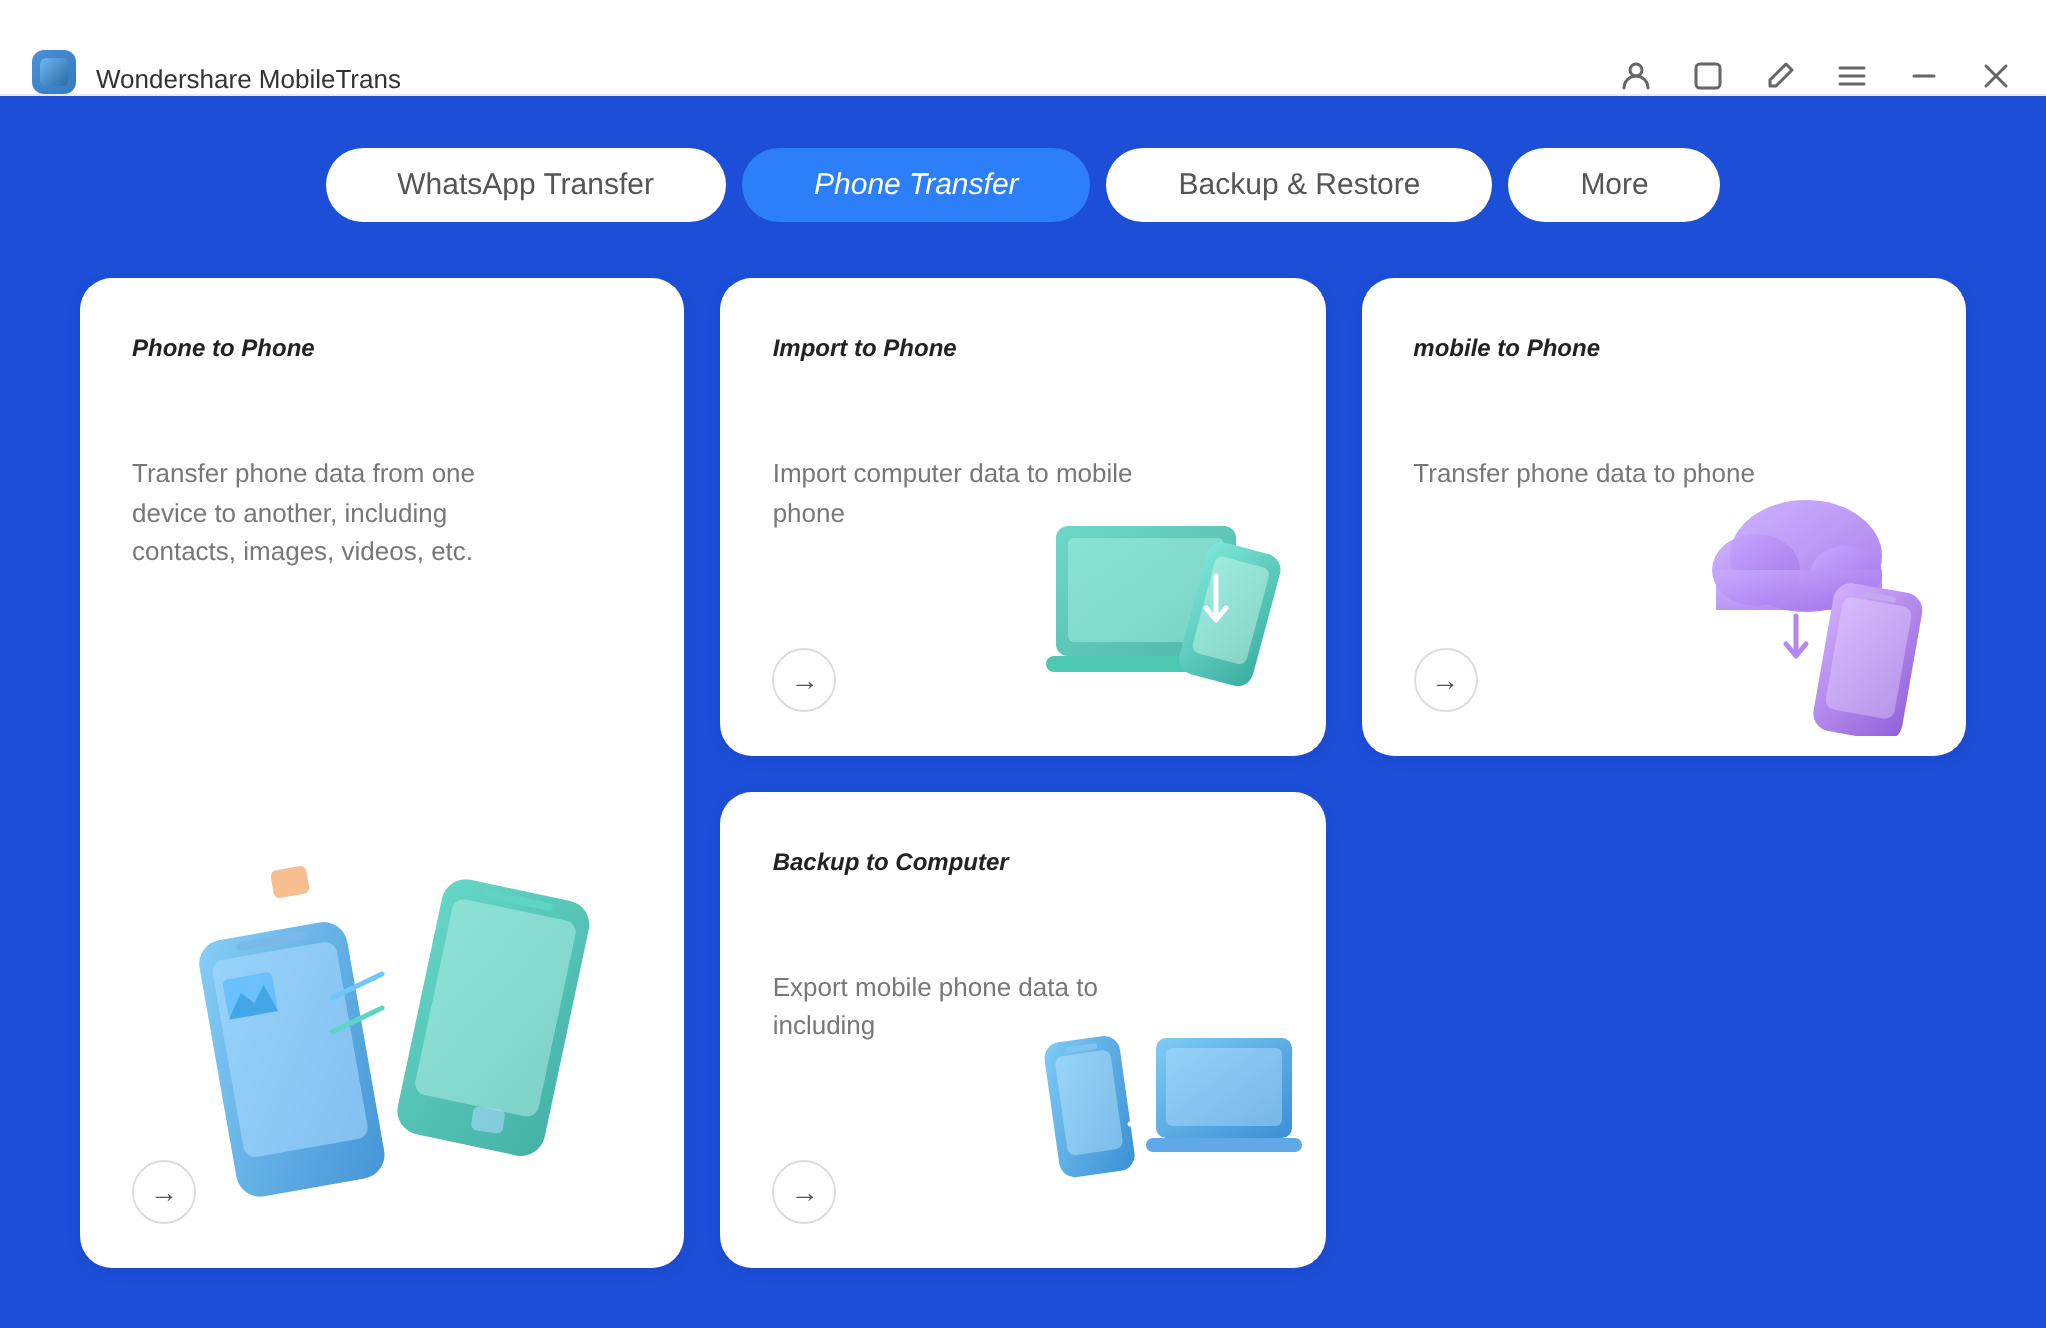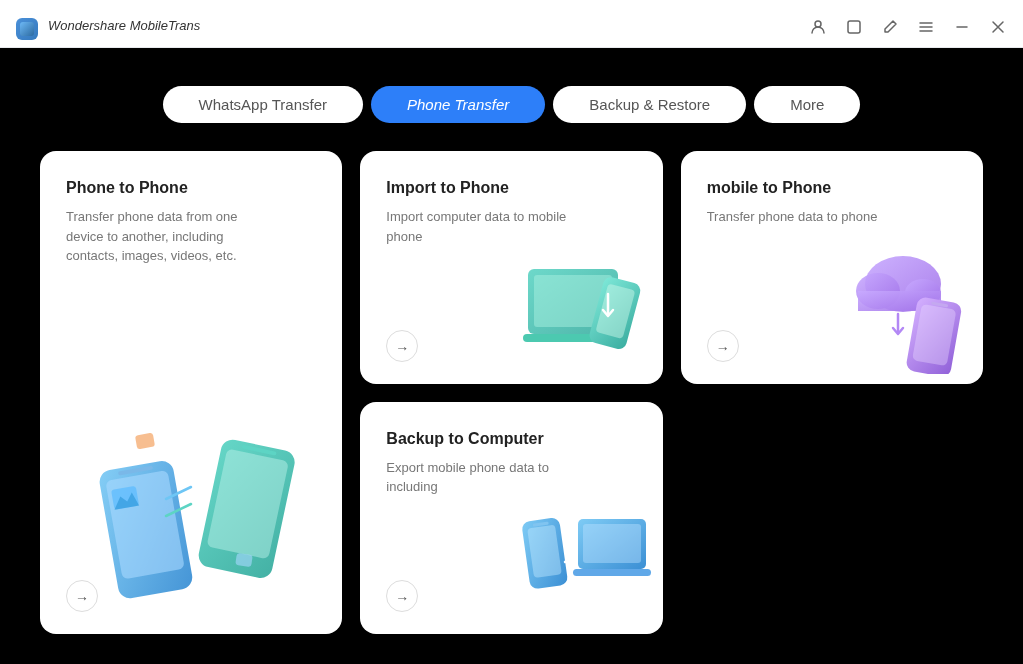--- a/index.html
+++ b/index.html
@@ -11,25 +11,24 @@
       overflow: hidden;
       display: flex;
       flex-direction: column;
     }
 
     
     .titlebar {
       background: #ffffff;
       height: 48px;
       display: flex;
-      align-items: flex-start;
-      padding: 18px 16px;
+      align-items: flex-end;
+      padding: 0 16px;
       border-bottom: 1px solid #e8eaed;
       flex-shrink: 0;
-      font-style: italic;
     }
     .titlebar-icon {
       width: 22px;
       height: 22px;
       border-radius: 6px;
       background: linear-gradient(135deg, #4a90d9, #357abd);
       margin-right: 10px;
       display: flex;
       align-items: center;
       justify-content: center;
@@ -59,24 +58,24 @@
       align-items: center;
       justify-content: center;
       cursor: pointer;
       color: #666;
       font-size: 14px;
     }
 
     
     .main {
       flex: 1;
-      background: #000000;
+      background: #1d4ed8;
       display: flex;
       flex-direction: column;
-      padding: 16px 40px 30px;
+      padding: 4px 40px 30px;
       overflow: hidden;
     }
 
     
     .tab-nav {
       display: flex;
       align-items: center;
       justify-content: center;
       padding: 22px 0 28px;
       gap: 8px;
@@ -119,34 +118,36 @@
       cursor: pointer;
       transition: box-shadow 0.2s;
       box-shadow: 0 2px 8px rgba(0,0,0,0.06);
     }
 
     .card-large {
       grid-row: span 2;
     }
 
     .card-title {
-      font-size: 16px;
+      font-size: 12px;
       font-weight: 700;
       color: #222;
       margin-bottom: 10px;
       z-index: 2;
       position: relative;
+      font-style: italic;
     }
     .card-desc {
       font-size: 13px;
       color: #777;
       line-height: 1.5;
       z-index: 2;
       position: relative;
       max-width: 200px;
+      margin-top: 36px;
     }
 
     .card-arrow {
       width: 32px;
       height: 32px;
       border-radius: 50%;
       border: 1.5px solid #ddd;
       display: flex;
       align-items: center;
       justify-content: center;

